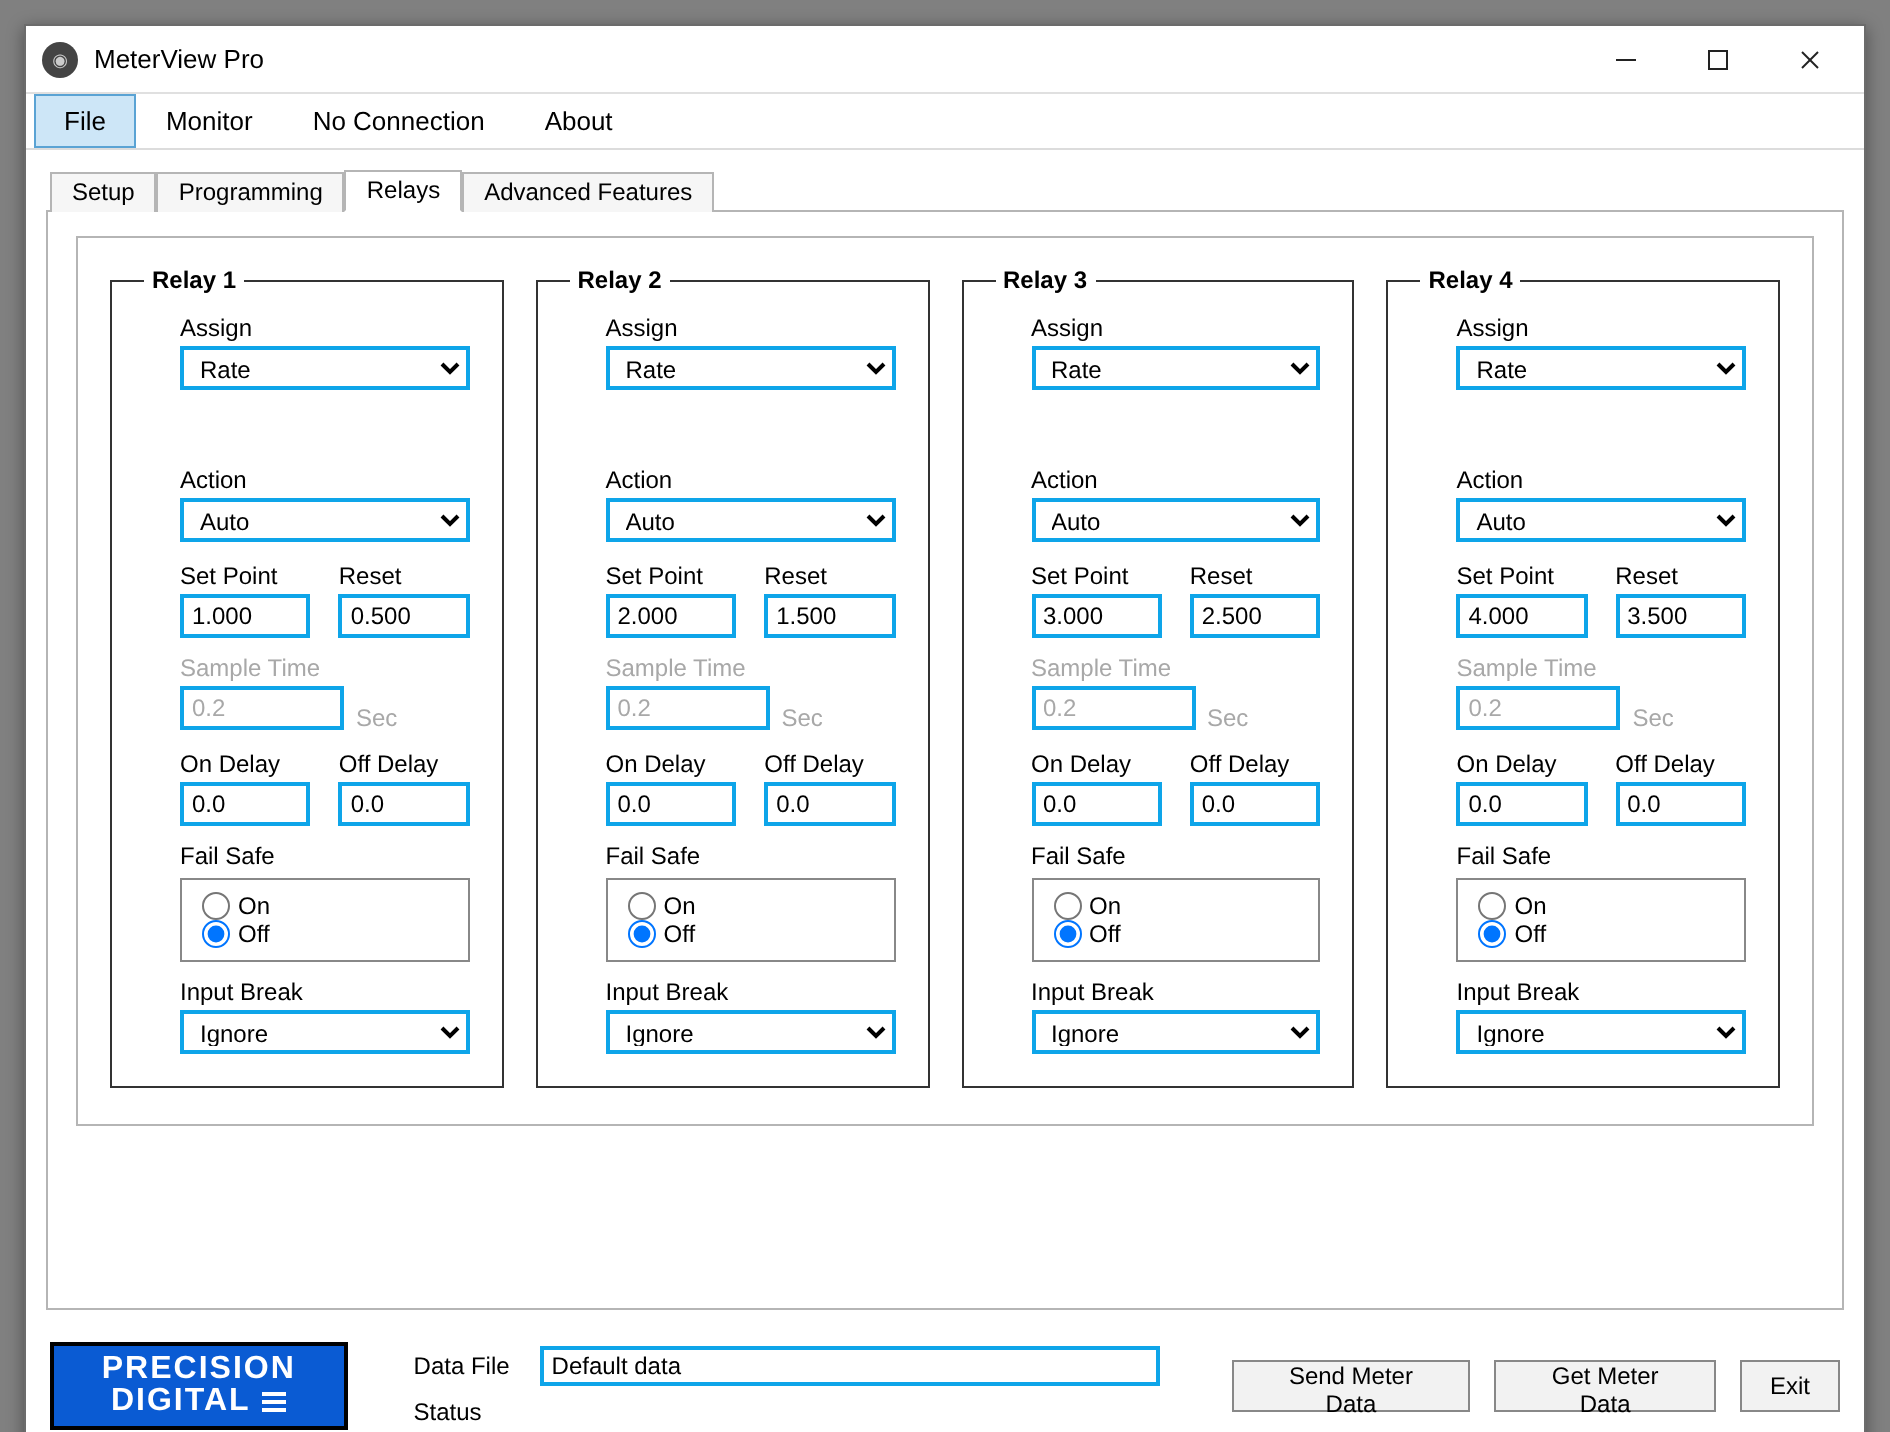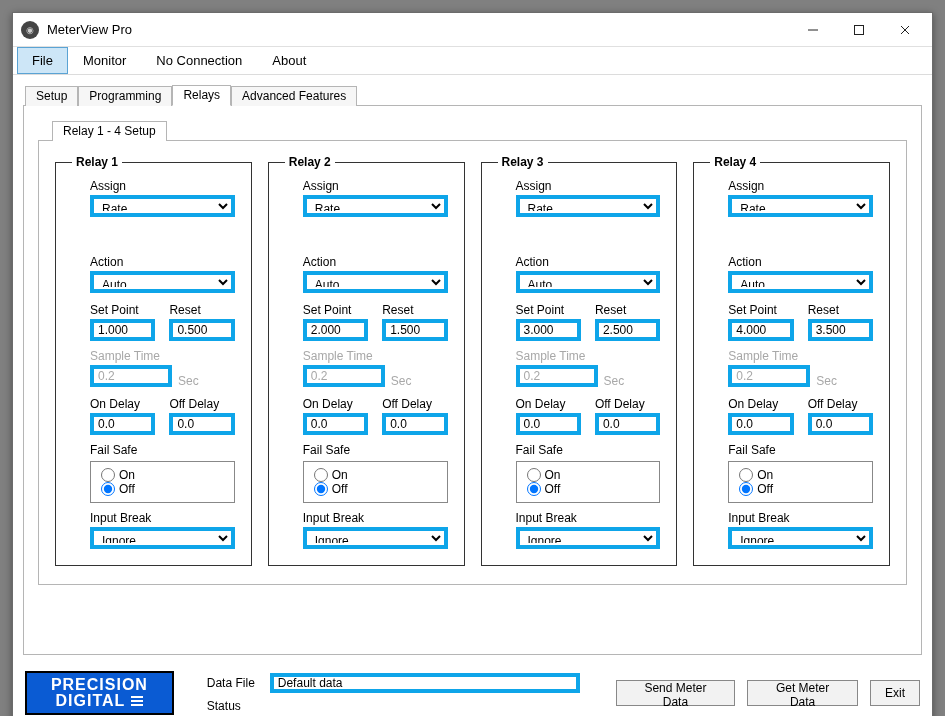--- a/index.html
+++ b/index.html
@@ -24,21 +24,21 @@
     .inner-tabstrip { display:flex; align-items:flex-end; height:22px; position:relative; z-index:2; padding-left:14px; }
     .inner-tab { font-size:12px; padding:2px 10px 3px 10px; border:1px solid #b5b5b5; border-bottom:none; background:#fff; position:relative; top:1px; }
     .inner-panel { border:1px solid #b5b5b5; padding:14px 16px 18px 16px; }
     .relays { display:flex; gap:16px; }
     fieldset.relay { flex:1; border:1px solid #333; margin:0; padding:8px 16px 16px 16px; min-width:0; }
     fieldset.relay > legend { font-size:12px; font-weight:bold; padding:0 4px; }
     .lbl { font-size:12px; color:#000; margin-top:2px; }
     .lbl.dim { color:#a8a8a8; }
     .sec { font-size:12px; color:#a8a8a8; margin-left:6px; position:relative; top:5px; }
     .gap { height:28px; }
-    select, input[type=text] { font-size:12px; font-family:inherit; border:4px solid #0ea5e9; background:#fff; padding:2px 4px; height:22px; }
+    select, input[type=text] { font-size:12px; font-family:inherit; border:2px solid #0ea5e9; background:#fff; padding:2px 4px; height:22px; }
     .full { width:100%; }
     .row2 { display:flex; gap:14px; }
     .row2 > div { flex:1; min-width:0; }
     .row2 input { width:100%; }
     .sampleRow { display:flex; align-items:flex-end; }
     .sampleRow input { width:82px; background:#fff; color:#a8a8a8; }
     .fs-box { border:1px solid #888; padding:6px 10px; display:flex; gap:20px; margin-top:4px; }
     .radio { display:flex; align-items:center; gap:4px; font-size:12px; }
     .radio input { margin:0; width:14px; height:14px; }
     .stack > * { display:block; }
@@ -93,23 +93,20 @@
   </div>
 
   <div class="client">
     <div class="tabstrip">
       <div class="tab inactive">Setup</div>
       <div class="tab inactive">Programming</div>
       <div class="tab active">Relays</div>
       <div class="tab inactive">Advanced Features</div>
     </div>
     <div class="tabpanel">
-      <div class="inner-tabstrip">
-        <div class="inner-tab">Relay 1 - 4 Setup</div>
-      </div>
       <div class="inner-panel">
         <div class="relays" id="relays-container">
             <fieldset class="relay">
               <legend>Relay 1</legend>
               <div class="section stack">
                 <span class="lbl">Assign</span>
                 <select class="full"><option>Rate</option></select>
               </div>
               <div class="gap"></div>
               <div class="section stack">

